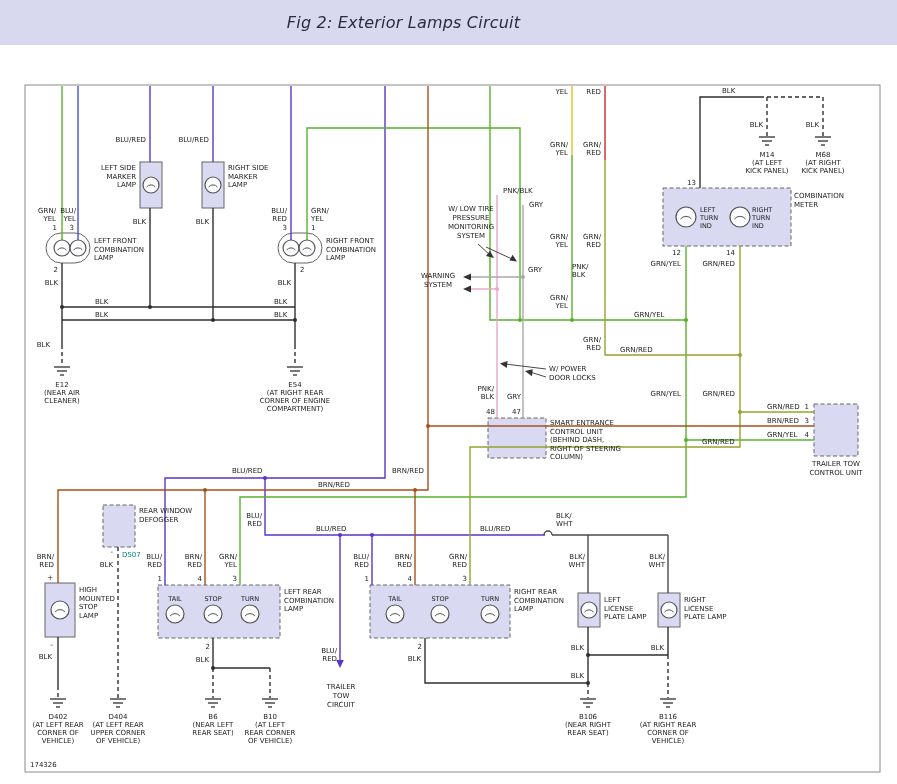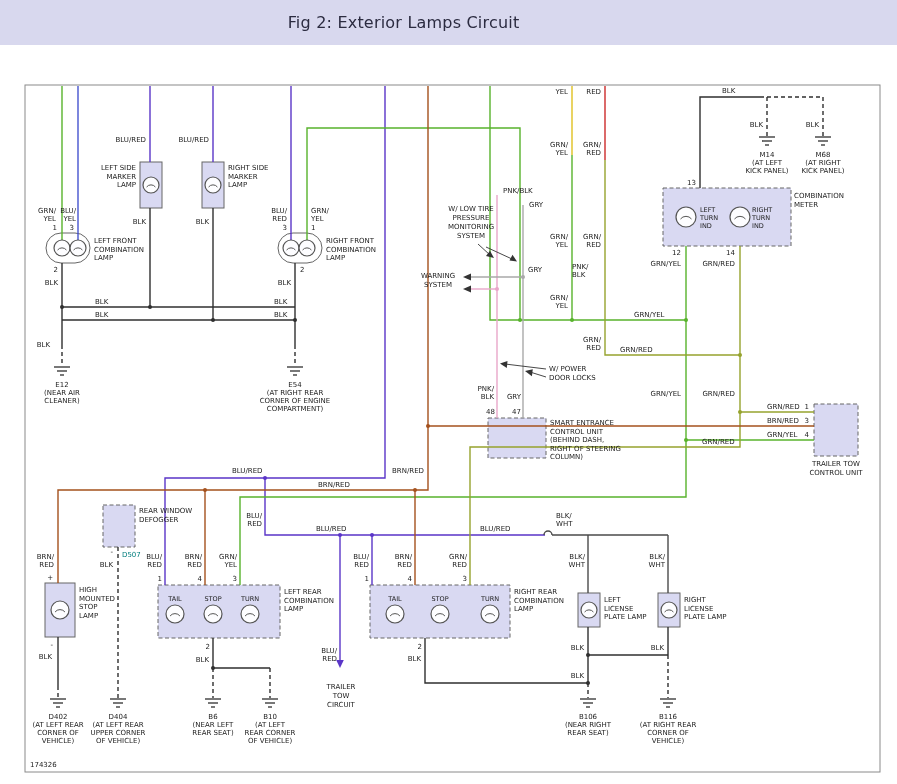--- a/index.html
+++ b/index.html
@@ -1,20 +1,20 @@
 <!DOCTYPE html>
 <html><head>
 <meta charset="utf-8">
 <style>
   html,body{margin:0;padding:0;background:#ffffff;}
   body{width:897px;height:784px;position:relative;overflow:hidden;
        font-family:"DejaVu Sans",sans-serif;}
   .titlebar{position:absolute;top:0;left:0;width:897px;height:45px;
        background:#d8d8ee;display:flex;align-items:center;justify-content:center;
-       box-sizing:border-box;padding-right:90px;}
+       box-sizing:border-box;padding-right:90px;font-style:italic;}
   .titlebar span{font-size:16px;color:#2b2b40;letter-spacing:.2px;}
   #svg{position:absolute;top:0;left:0;}
   text{font-family:"DejaVu Sans",sans-serif;}
 </style>
 </head>
 <body>
 
 <div class="titlebar">
   <span>Fig 2: Exterior Lamps Circuit</span>
 </div>

